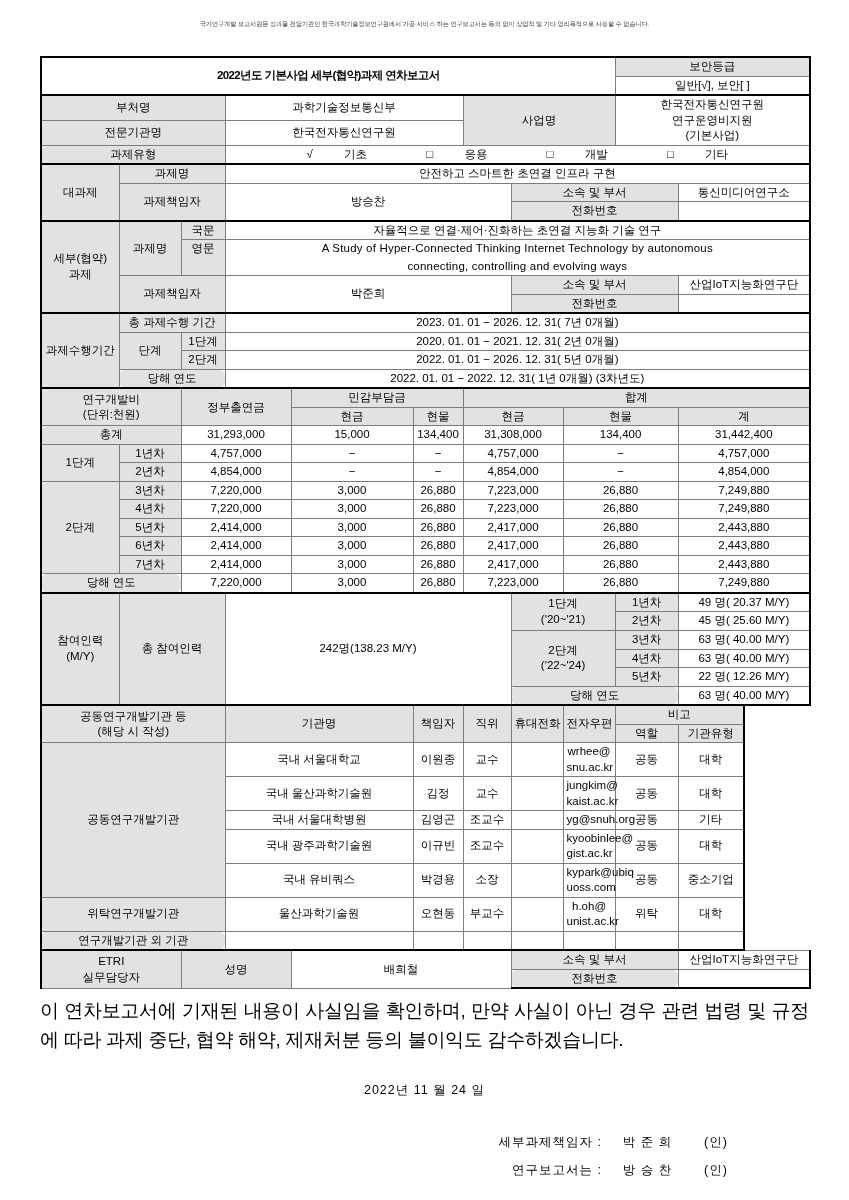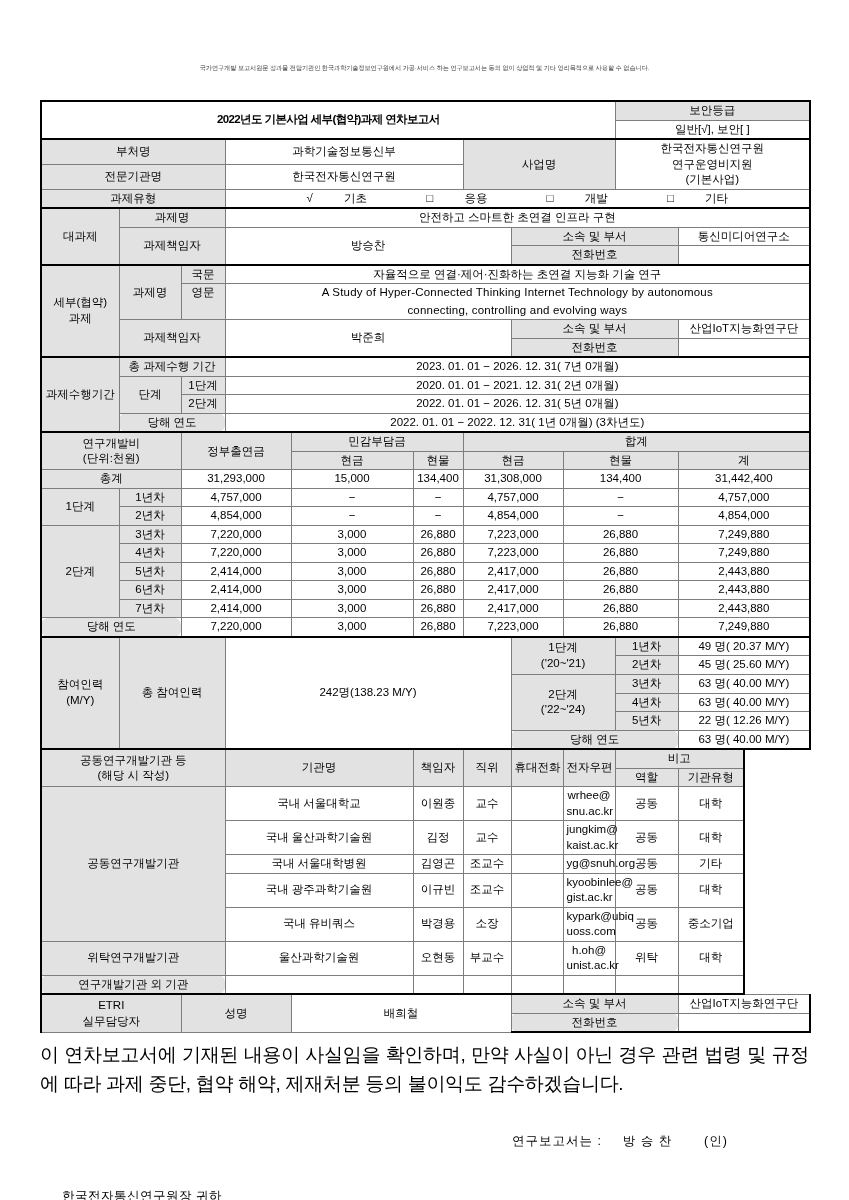--- a/index.html
+++ b/index.html
@@ -14,21 +14,20 @@
     color: #000000;
     position: relative;
     overflow: hidden;
   }
   .page {
     width: 849px;
     height: 856px;
     box-sizing: border-box;
     padding: 0;
     position: relative;
-    margin-top: 44px;
   }
   .notice {
     text-align: center;
     font-size: 6.2px;
     color: #3a3a3a;
     letter-spacing: -0.1px;
     padding-top: 20px;
     white-space: nowrap;
   }
   .sheet {
@@ -491,22 +490,28 @@
         <td class="hdr sec-label tb-bot" colspan="3">전화번호</td>
         <td class="white tb-right tb-bot sec-label" colspan="2">&nbsp;</td>
       </tr>
 
     </tbody>
       </table>
   </div>
 
   <div class="footer-text">이 연차보고서에 기재된 내용이 사실임을 확인하며, 만약 사실이 아닌 경우 관련 법령 및 규정에 따라 과제 중단, 협약 해약, 제재처분 등의 불이익도 감수하겠습니다.</div>
 
+  <div class="date-line">2022년   11 월   24 일</div>
 
   <div class="sig-block">
+    <div>
+      <span>세부과제책임자 :</span>
+      <span class="sig-name">박 준 희</span>
+      <span class="sig-seal">(인)</span>
+    </div>
     <div>
       <span>연구보고서는 :</span>
       <span class="sig-name">방 승 찬</span>
       <span class="sig-seal">(인)</span>
     </div>
   </div>
 
   <div class="recipient">한국전자통신연구원장 귀하</div>
 
 </div>

